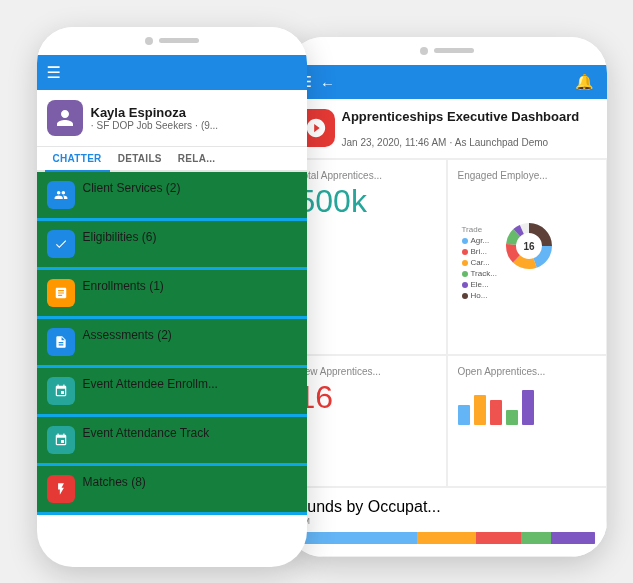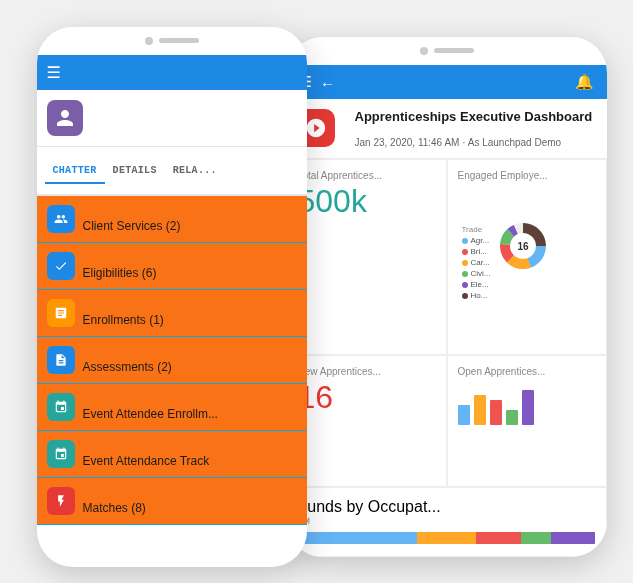--- a/index.html
+++ b/index.html
@@ -112,23 +112,22 @@
       color: #1a1a1a;
     }
     .profile-info .profile-sub {
       font-size: 10px;
       color: #666;
     }
 
     .tabs-row {
       display: flex;
       border-bottom: 2px solid #e5e5e5;
-      padding: 12px 8px;
+      padding: 0 8px;
       background: #fff;
-      font-family: Liberation Mono, monospace;
     }
     .tab-item {
       font-size: 10px;
       font-weight: 700;
       padding: 6px 8px;
       color: #666;
       cursor: pointer;
       letter-spacing: 0.3px;
     }
     .tab-item.active {
@@ -138,24 +137,24 @@
     }
 
     .list-section {
       overflow-y: hidden;
       flex: 1;
       background: #f5f5f5;
     }
 
     .list-item {
       display: flex;
-      align-items: flex-end;
-      background: #f97316;
+      align-items: flex-start;
+      background: #15803d;
       padding: 9px 10px;
-      border-bottom: 1px solid #0ea5e9;
+      border-bottom: 3px solid #0ea5e9;
     }
     .list-icon {
       width: 28px;
       height: 28px;
       border-radius: 6px;
       display: flex;
       align-items: center;
       justify-content: center;
       margin-right: 8px;
       flex-shrink: 0;
@@ -189,21 +188,21 @@
       color: white;
       font-size: 15px;
     }
 
     .dashboard-title-section {
       display: flex;
       align-items: flex-start;
       padding: 10px;
       background: #fff;
       border-bottom: 1px solid #eee;
-      gap: 20px;
+      gap: 7px;
     }
     .dashboard-icon-circle {
       width: 38px;
       height: 38px;
       border-radius: 10px;
       background: #e53935;
       display: flex;
       align-items: center;
       justify-content: center;
       flex-shrink: 0;
@@ -357,21 +356,21 @@
               <div class="legend-item">
                 <div class="legend-dot" style="background:#ef5350;"></div>
                 <span>Bri...</span>
               </div>
               <div class="legend-item">
                 <div class="legend-dot" style="background:#ffa726;"></div>
                 <span>Car...</span>
               </div>
               <div class="legend-item">
                 <div class="legend-dot" style="background:#66bb6a;"></div>
-                <span>Civi...</span>
+                <span>Track...</span>
               </div>
               <div class="legend-item">
                 <div class="legend-dot" style="background:#7e57c2;"></div>
                 <span>Ele...</span>
               </div>
               <div class="legend-item">
                 <div class="legend-dot" style="background:#5d4037;"></div>
                 <span>Ho...</span>
               </div>
             </div>
@@ -442,20 +441,24 @@
     <div class="phone-header">
       <span class="hamburger-icon">☰</span>
     </div>
 
     <div class="profile-section">
       <div class="profile-avatar">
         <svg viewBox="0 0 24 24" xmlns="http://www.w3.org/2000/svg">
           <path d="M12 12c2.7 0 4.8-2.1 4.8-4.8S14.7 2.4 12 2.4 7.2 4.5 7.2 7.2 9.3 12 12 12zm0 2.4c-3.2 0-9.6 1.6-9.6 4.8v2.4h19.2v-2.4c0-3.2-6.4-4.8-9.6-4.8z"></path>
         </svg>
       </div>
+      <div class="profile-info">
+        <div class="profile-name">Kayla Espinoza</div>
+        <div class="profile-sub">· SF DOP Job Seekers · (9...</div>
+      </div>
     </div>
 
     <div class="tabs-row">
       <div class="tab-item active">CHATTER</div>
       <div class="tab-item">DETAILS</div>
       <div class="tab-item">RELA...</div>
     </div>
 
     <div class="list-section">
 

